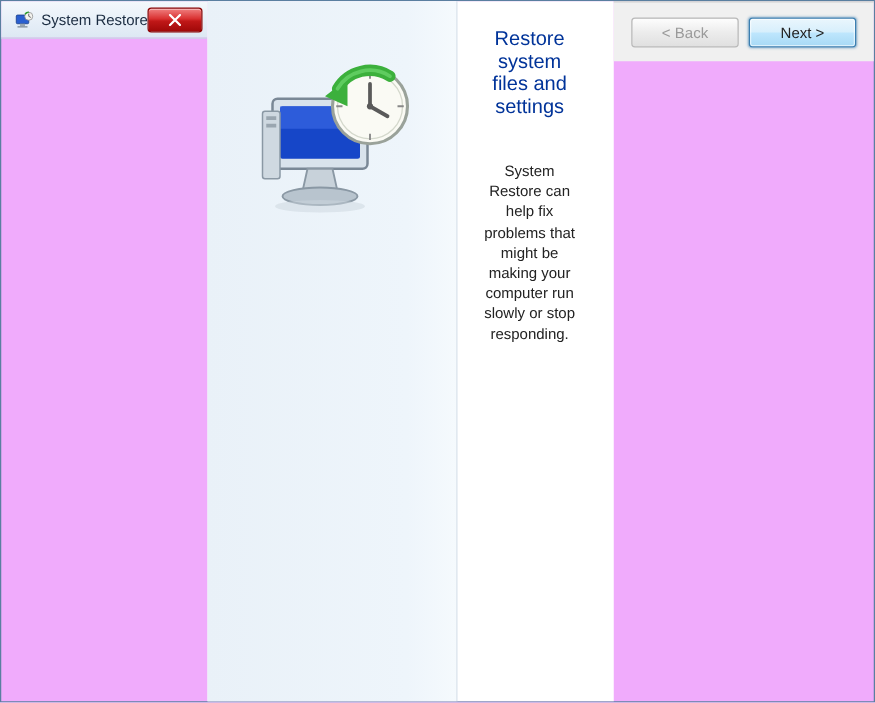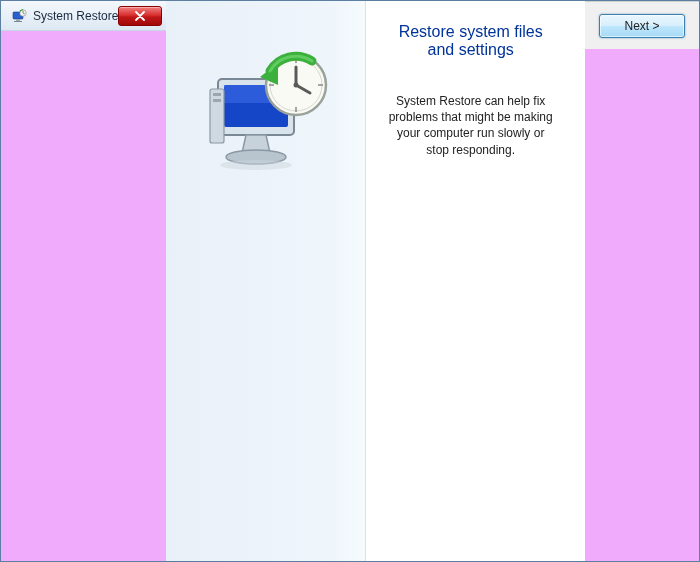--- a/index.html
+++ b/index.html
@@ -184,16 +184,17 @@
       </div>
     </div>
 
     <div class="main">
       <h1 class="heading">Restore system files and settings</h1>
       <p class="para">System Restore can help fix problems that might be making your computer run slowly or stop responding.</p>
     </div>
   </div>
 
   <div class="footer">
+    <button class="btn" disabled="">&lt; Back</button>
     <button class="btn primary">Next &gt;</button>
   </div>
 
 </div>
 
 </body></html>

